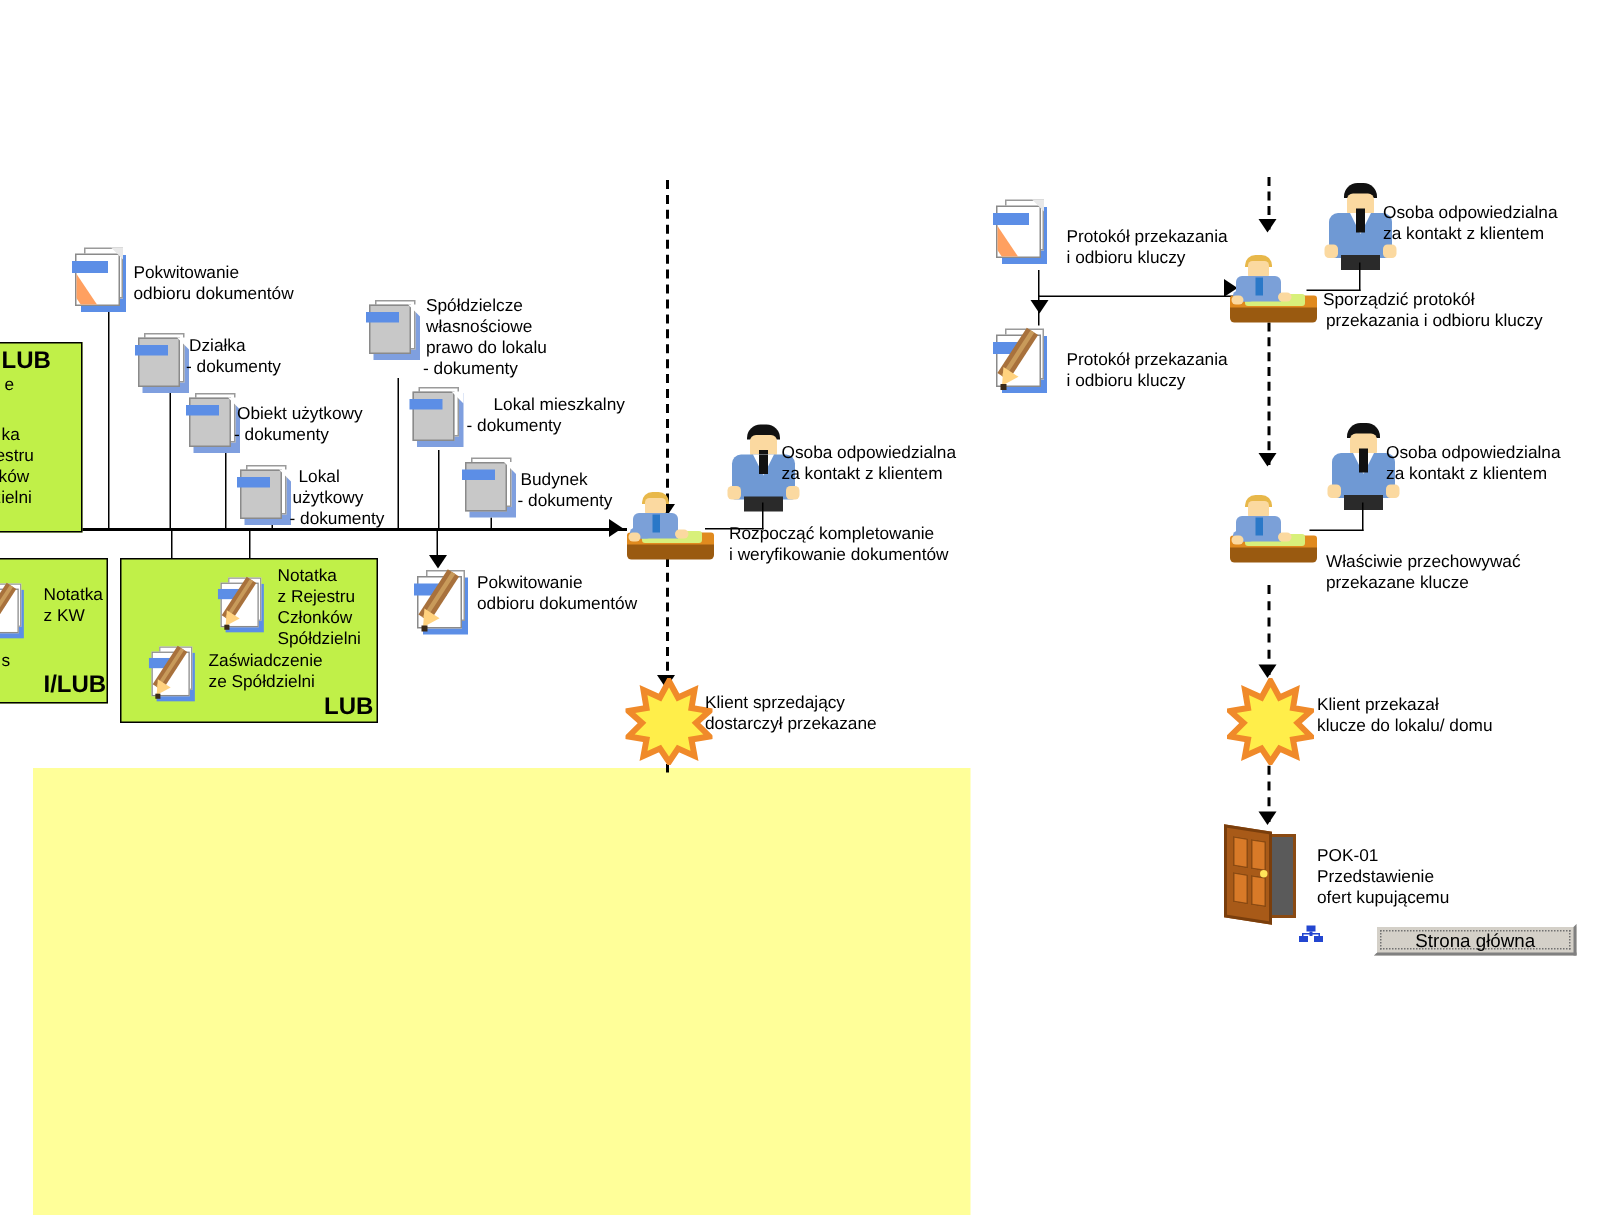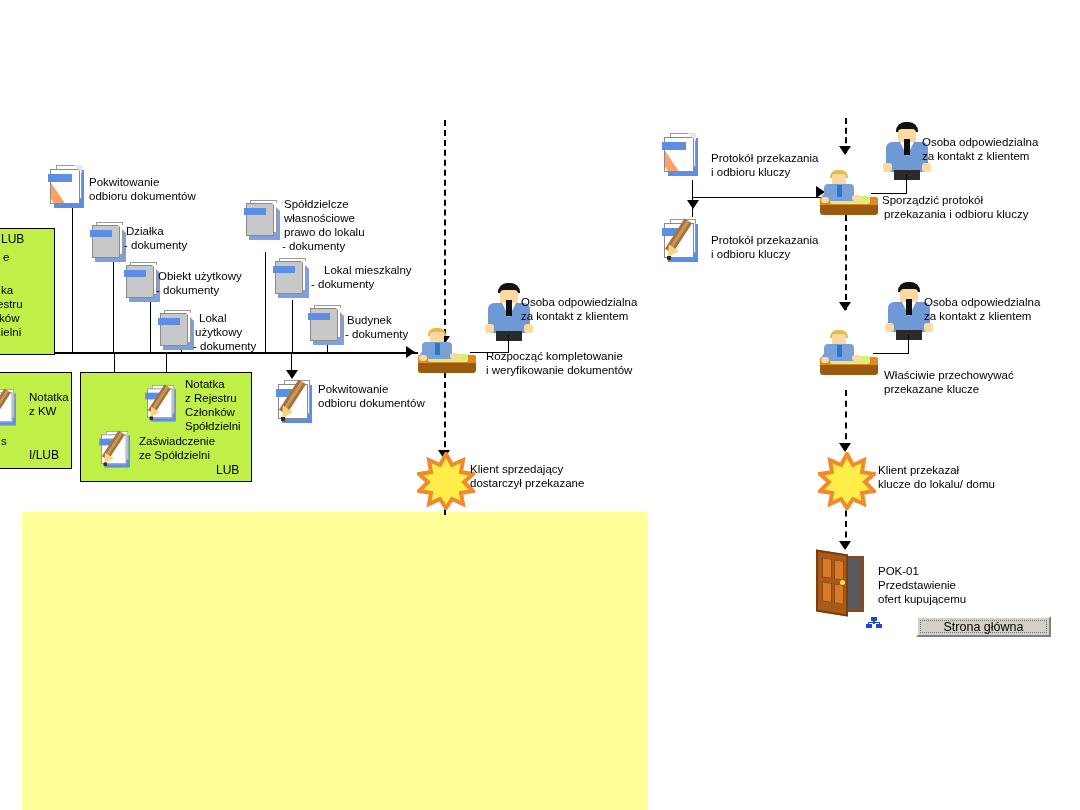--- a/index.html
+++ b/index.html
@@ -22,22 +22,22 @@
 
   
   .greenbox{
     position:absolute;
     background:#c0f048;
     border:1px solid #000000;
     box-sizing:border-box;
   }
   .greenbox .grp-lbl{
     position:absolute;
-    font-size:12px;
-    font-weight:normal;
+    font-size:16px;
+    font-weight:bold;
     color:#000;
     white-space:pre;
   }
 
   
   .yellowpanel{
     position:absolute;
     background:#ffff99;
   }
 
@@ -303,21 +303,21 @@
   <div class="lbl" style="left:284px;top:226px;">prawo do lokalu</div>
   <div class="lbl" style="left:282px;top:240px;">- dokumenty</div>
 
   <div class="doc" style="left:275px;top:258px;">
     <div class="shadow"></div>
       <div class="sheetback"></div>
       <div class="sheet"></div>
       <div class="fold"></div>
       <div class="bar"></div>
   </div>
-  <div class="lbl" style="left:324px;top:264px;">Lokal mieszkalny</div>
+  <div class="lbl" style="left:305px;top:264px;padding-left:24px;">Lokal mieszkalny</div>
   <div class="lbl" style="left:311px;top:278px;">- dokumenty</div>
 
   <div class="doc" style="left:310px;top:305px;">
     <div class="shadow"></div>
       <div class="sheetback"></div>
       <div class="sheet"></div>
       <div class="fold"></div>
       <div class="bar"></div>
   </div>
   <div class="lbl" style="left:347px;top:314px;">Budynek</div>

